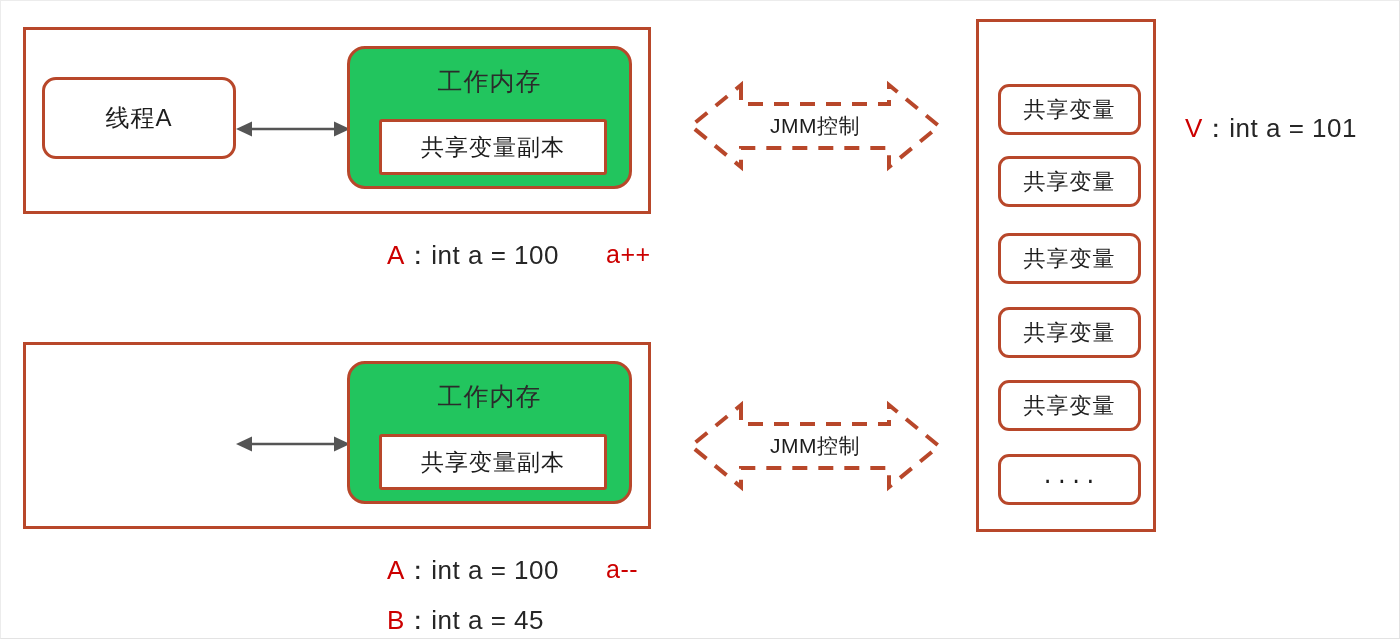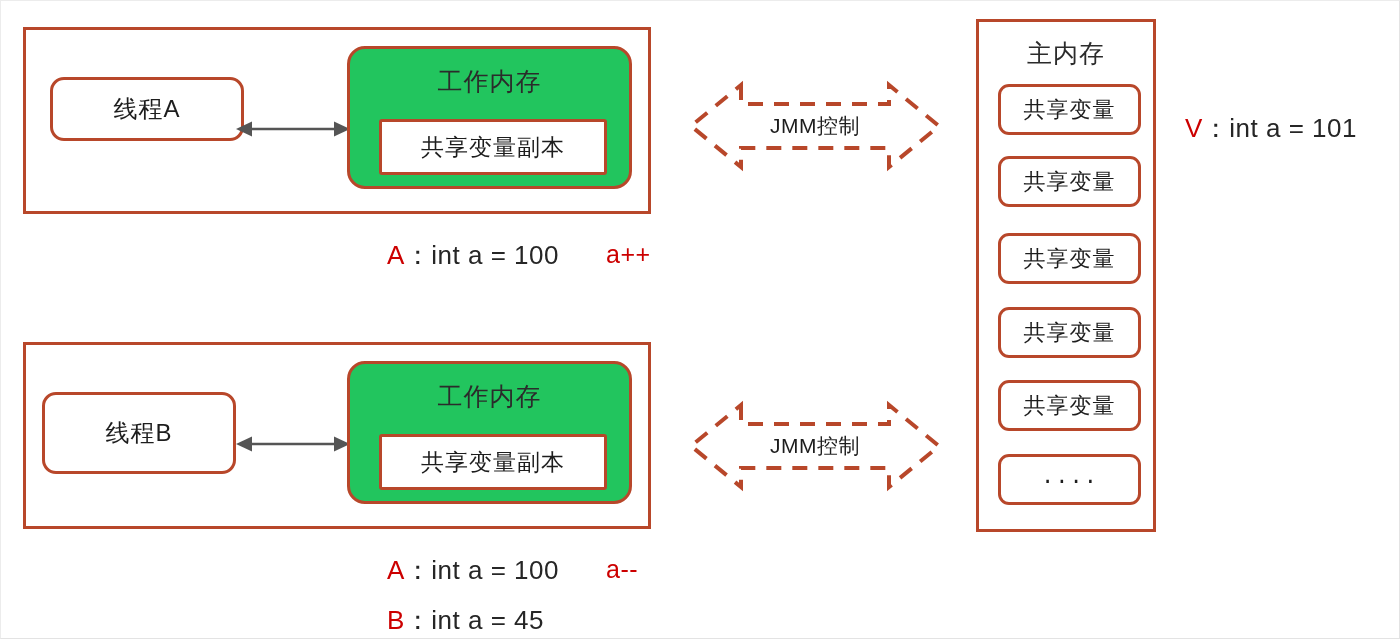--- a/index.html
+++ b/index.html
@@ -131,21 +131,21 @@
     letter-spacing:0.5px;
   }
 </style>
 </head>
 <body>
 
 <div id="canvas">
 
   <div class="thread-outer" style="left:22px;top:26px;width:628px;height:187px;">
 
-    <div class="thread-box" style="left:24px;top:47px;width:194px;height:64px;">
+    <div class="thread-box" style="left:16px;top:47px;width:194px;height:82px;">
       <span class="cn-lbl">线程A</span>
     </div>
 
     <div class="connector" style="left:210px;top:86px;width:114px;height:26px;">
       <svg width="114" height="26" viewBox="0 0 114 26">
         <line x1="14" y1="13" x2="100" y2="13" stroke="#555555" stroke-width="2.6"></line>
         <polygon points="0,13 16,5.5 16,20.5" fill="#555555"></polygon>
         <polygon points="114,13 98,5.5 98,20.5" fill="#555555"></polygon>
       </svg>
     </div>
@@ -158,23 +158,20 @@
     </div>
   </div>
 
   <div class="anno" style="left:386px;top:237px;">
     <span class="k">A</span><span>：</span><span>int a = 100</span>
   </div>
   <div class="anno-op" style="left:605px;top:239px;">a++</div>
 
   <div class="thread-outer" style="left:22px;top:341px;width:628px;height:187px;">
 
-    <div class="thread-box" style="left:16px;top:47px;width:194px;height:82px;">
-      <span class="cn-lbl">线程B</span>
-    </div>
 
     <div class="connector" style="left:210px;top:86px;width:114px;height:26px;">
       <svg width="114" height="26" viewBox="0 0 114 26">
         <line x1="14" y1="13" x2="100" y2="13" stroke="#555555" stroke-width="2.6"></line>
         <polygon points="0,13 16,5.5 16,20.5" fill="#555555"></polygon>
         <polygon points="114,13 98,5.5 98,20.5" fill="#555555"></polygon>
       </svg>
     </div>
 
     <div class="wm-box" style="left:321px;top:16px;width:285px;height:143px;">
@@ -202,21 +199,20 @@
   </div>
 
   <div class="jmm-wrap" style="left:684px;top:398px;width:260px;height:94px;">
     <svg width="260" height="94" viewBox="0 0 260 94">
       <polygon points="56,6 56,25 204,25 204,6 254,47 204,88 204,69 56,69 56,88 6,47" fill="none" stroke="#b8472a" stroke-width="4" stroke-dasharray="15,11" stroke-linejoin="miter"></polygon>
     </svg>
     <div class="jmm-label">JMM控制</div>
   </div>
 
   <div class="mm-outer" style="left:975px;top:18px;width:180px;height:513px;">
-    <div class="mm-title" style="top:15px;">主内存</div>
 
     <div class="mm-item" style="left:19px;top:62px;width:143px;height:51px;">
       <span class="cn-lbl">共享变量</span>
     </div>
     <div class="mm-item" style="left:19px;top:134px;width:143px;height:51px;">
       <span class="cn-lbl">共享变量</span>
     </div>
     <div class="mm-item" style="left:19px;top:211px;width:143px;height:51px;">
       <span class="cn-lbl">共享变量</span>
     </div>

